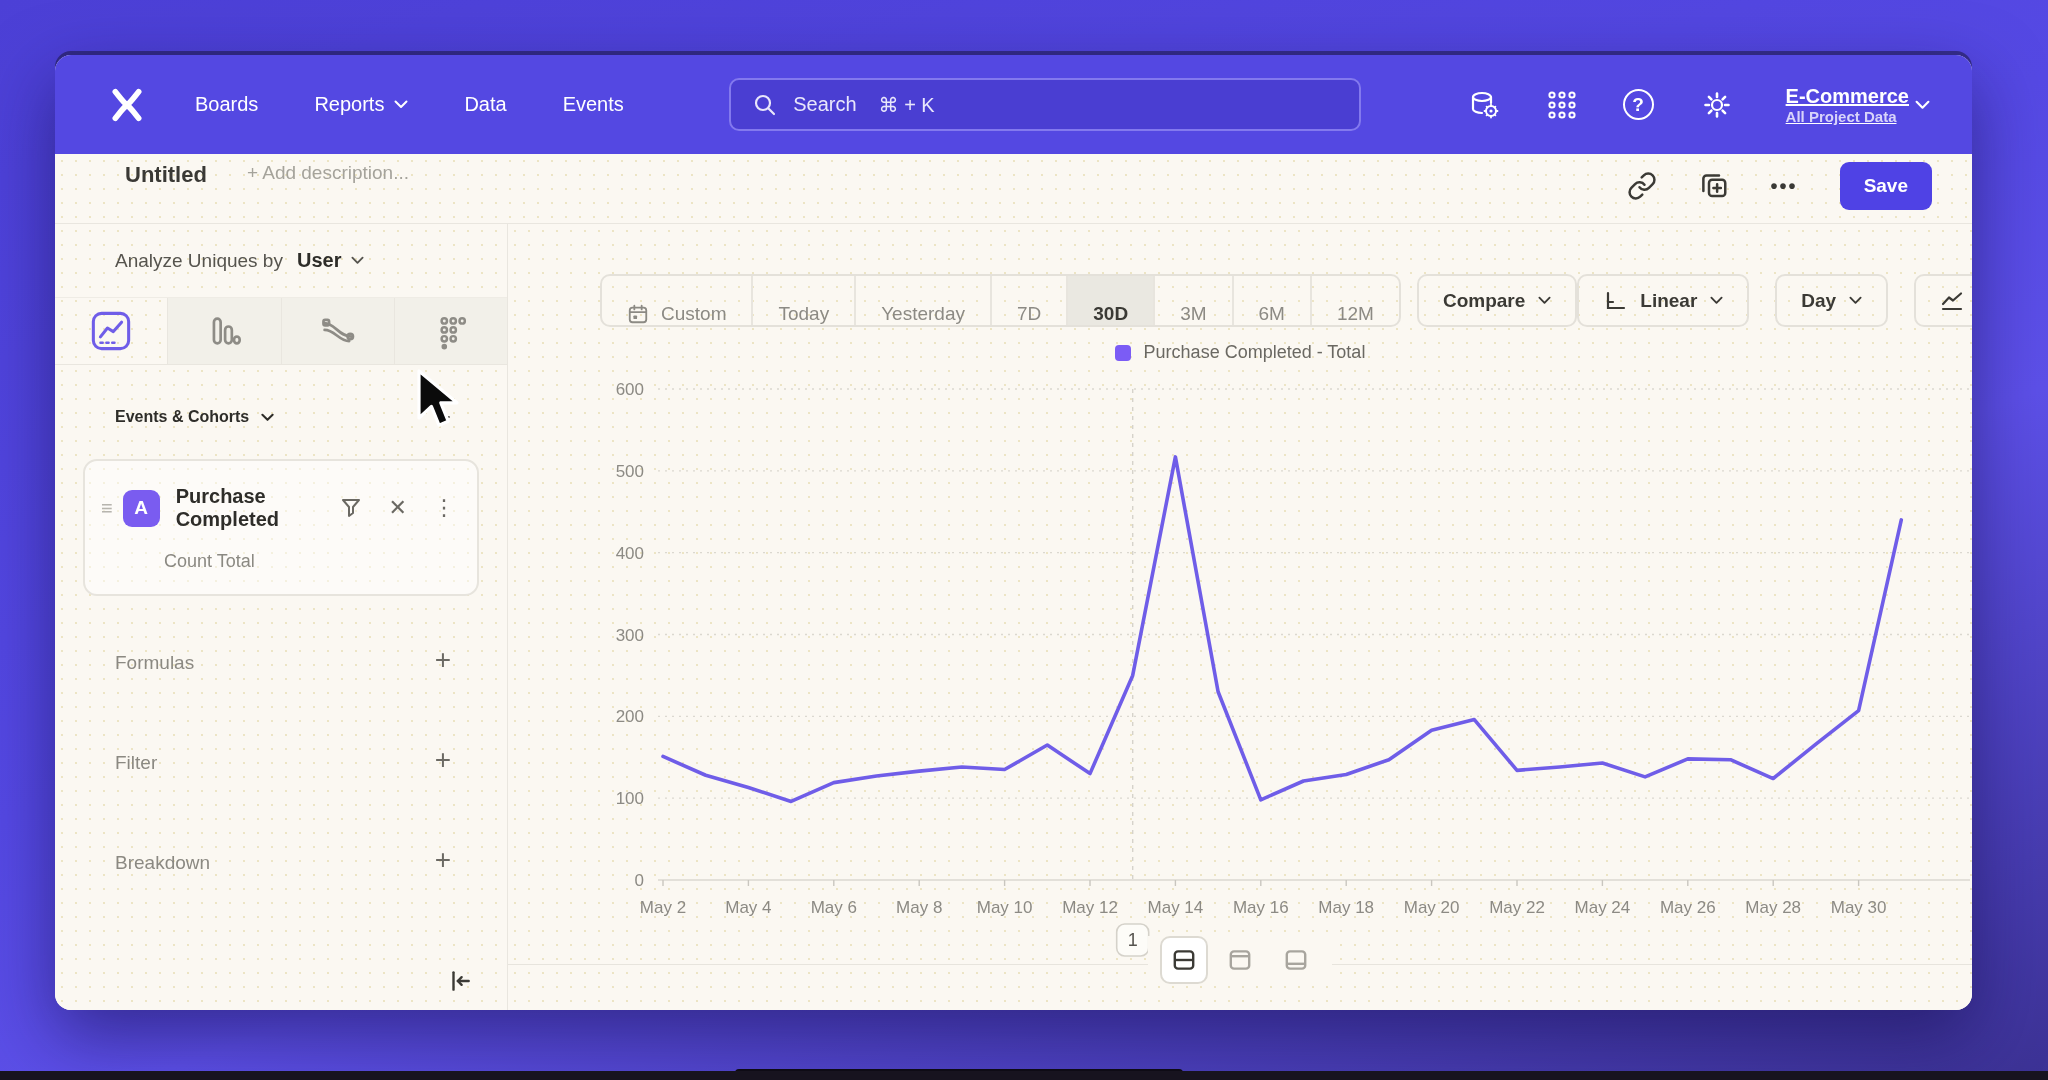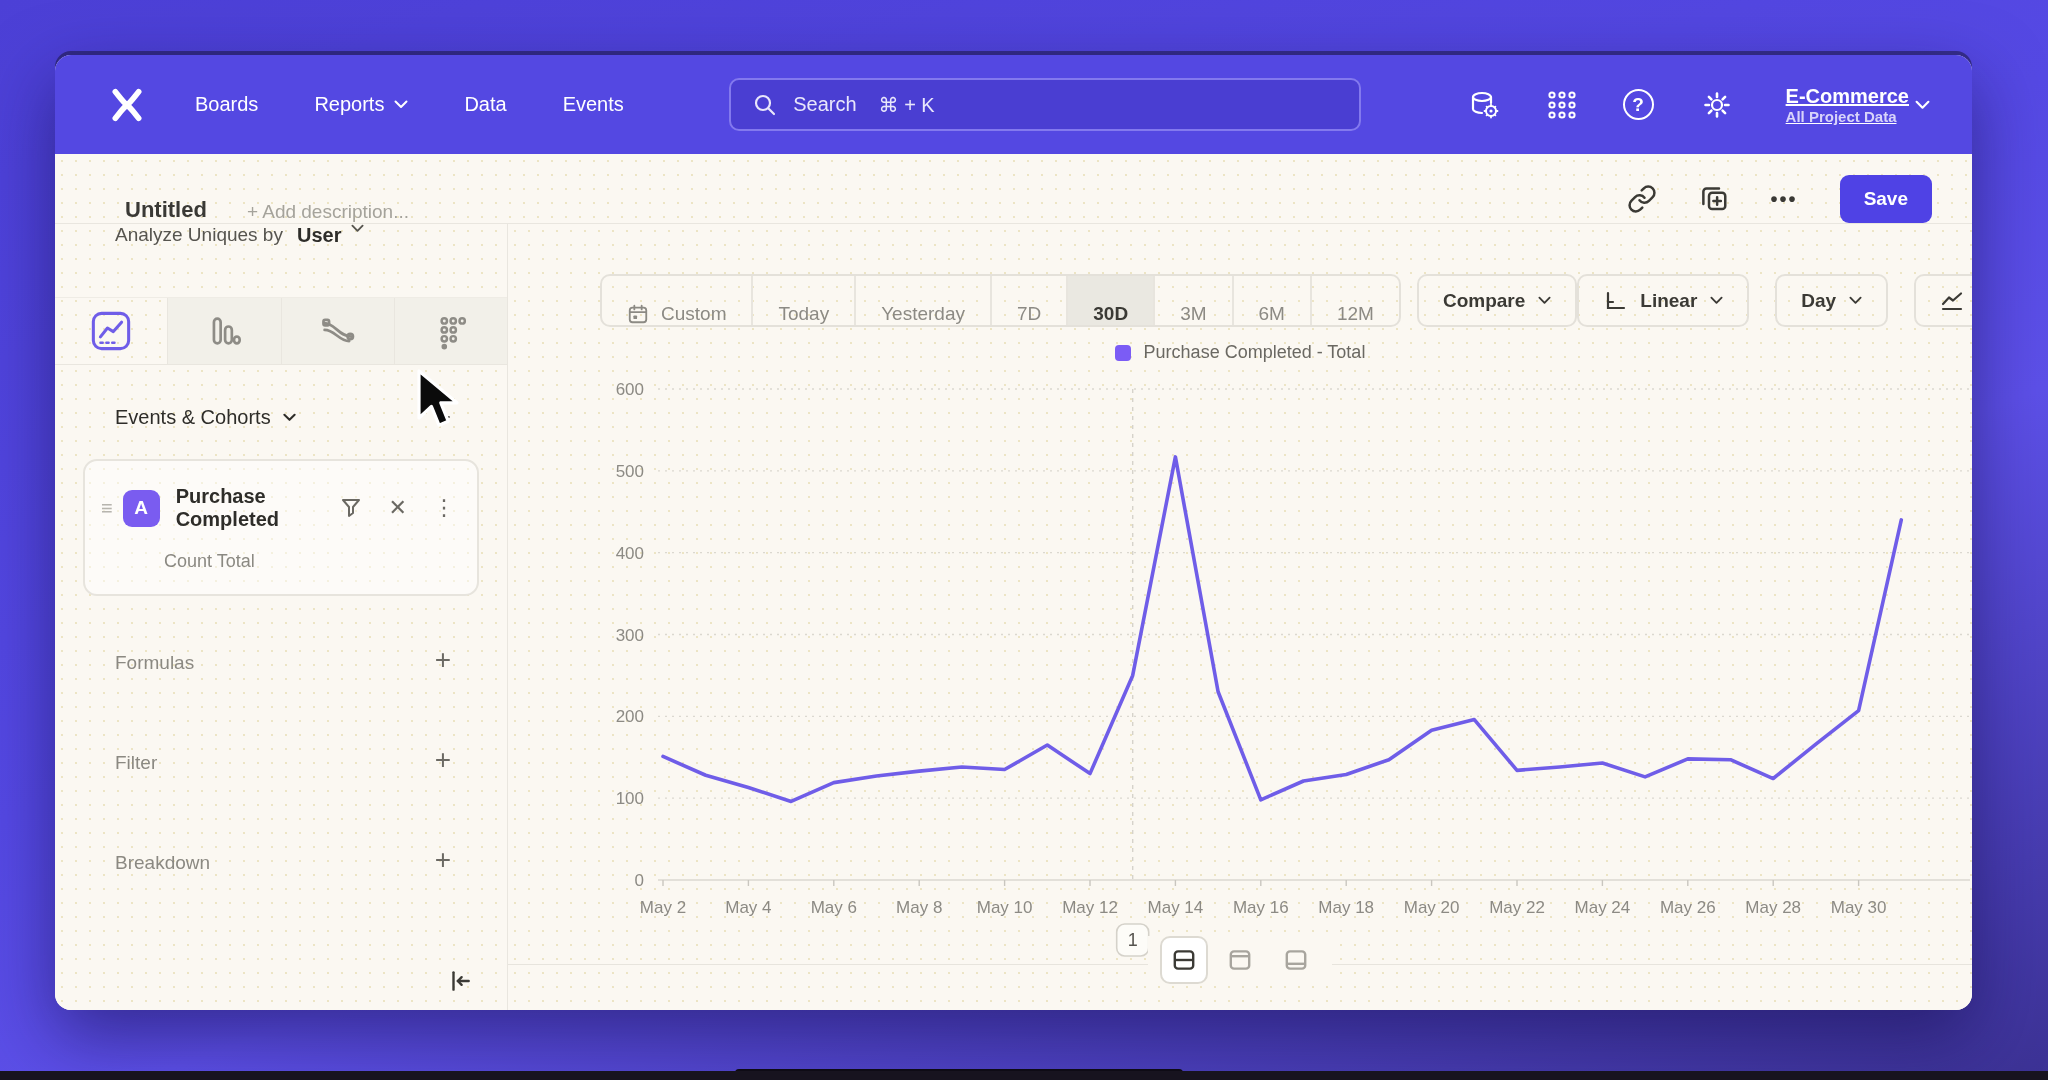--- a/index.html
+++ b/index.html
@@ -23,46 +23,46 @@
   .searchbar { width:632px; height:53px; background:#4A3ED2; border:2px solid #8379EE; border-radius:10px;
     display:flex; align-items:center; gap:16px; padding:0 22px; color:#E8E6FB; font-size:20px; }
   .nav-right { display:flex; align-items:center; gap:46px; }
   .helpcircle { width:31px; height:31px; border:2.2px solid #fff; border-radius:50%;
     display:flex; align-items:center; justify-content:center; font-size:19px; font-weight:bold; color:#fff; }
   .project { display:flex; align-items:center; gap:6px; margin-left:6px;text-decoration:underline; }
   .project-name { font-size:20px; font-weight:bold; line-height:1.2; }
   .project-scope { font-size:15px; font-weight:bold; color:#D8D4FA; }
 
   
-  .titlebar { height:70px; flex:0 0 auto; display:flex; align-items:flex-end;
-    padding:0 40px 0 70px; border-bottom:1px solid #E9E6DF; }
+  .titlebar { height:70px; flex:0 0 auto; display:flex; align-items:flex-start;
+    padding:8px 40px 0 70px; border-bottom:1px solid #E9E6DF; }
   .doc-title { font-size:22px; font-weight:bold; color:#3A3935; margin-right:40px; }
   .doc-desc { font-size:19px; color:#A5A39B; flex:1; }
   .title-actions { display:flex; align-items:center; gap:42px; }
   .icon-btn { display:flex; align-items:center; justify-content:center; cursor:pointer; }
   .dots { font-size:20px; color:#3A3935; letter-spacing:2px; font-weight:bold; }
   .save-btn { background:#4F42E5; color:#fff; font-size:19px; font-weight:bold; border:none;
     border-radius:9px; height:48px; padding:0 24px; cursor:pointer; }
 
   
   .appbody { flex:1; display:flex; min-height:0; }
   .sidebar { width:453px; flex:0 0 auto; border-right:1px solid #E9E6DF; position:relative; }
   .main { flex:1; position:relative; }
 
-  .analyze-row { height:73px; display:flex; align-items:flex-start; gap:10px; padding-left:60px;
+  .analyze-row { height:73px; display:flex; align-items:center; gap:10px; padding-left:60px;
     font-size:19px; color:#56544E; }
   .analyze-value { font-size:20px; font-weight:bold; color:#2E2D29; margin-left:4px; }
   .tabs { display:flex; height:68px; border-top:1px solid #EFECE5; border-bottom:1px solid #E9E6DF; }
   .tab { flex:1; display:flex; align-items:center; justify-content:center; background:#F2F0E9;
     border-right:1px solid #E9E6DF; cursor:pointer; }
   .tab:last-child { border-right:none; }
   .tab.active { background:transparent; }
 
   .events-row { margin:38px 56px 0 60px; display:flex; align-items:center; gap:12px; }
-  .events-title { font-size:20px; font-weight:normal; color:#2E2D29; }
+  .events-title { font-size:16px; font-weight:bold; color:#2E2D29; }
   .spacer { flex:1; }
   .plus { font-size:28px; color:#6B6963; font-weight:normal; line-height:1; cursor:pointer; }
 
   .event-card { margin:28px 28px 0; border:2px solid #E7E4DD; border-radius:14px;
     padding:24px 22px 22px 16px; background:rgba(255,255,255,.45); }
   .card-row1 { display:flex; align-items:center; }
   .drag-handle { color:#B7B5AE; font-size:20px; margin-right:10px; }
   .event-badge { width:37px; height:37px; border-radius:9px; background:#7A5CF0; color:#fff;
     display:flex; align-items:center; justify-content:center; font-size:19px; font-weight:bold; margin-right:16px; }
   .event-name { font-size:20px; font-weight:bold; color:#2E2D29; flex:1; }

